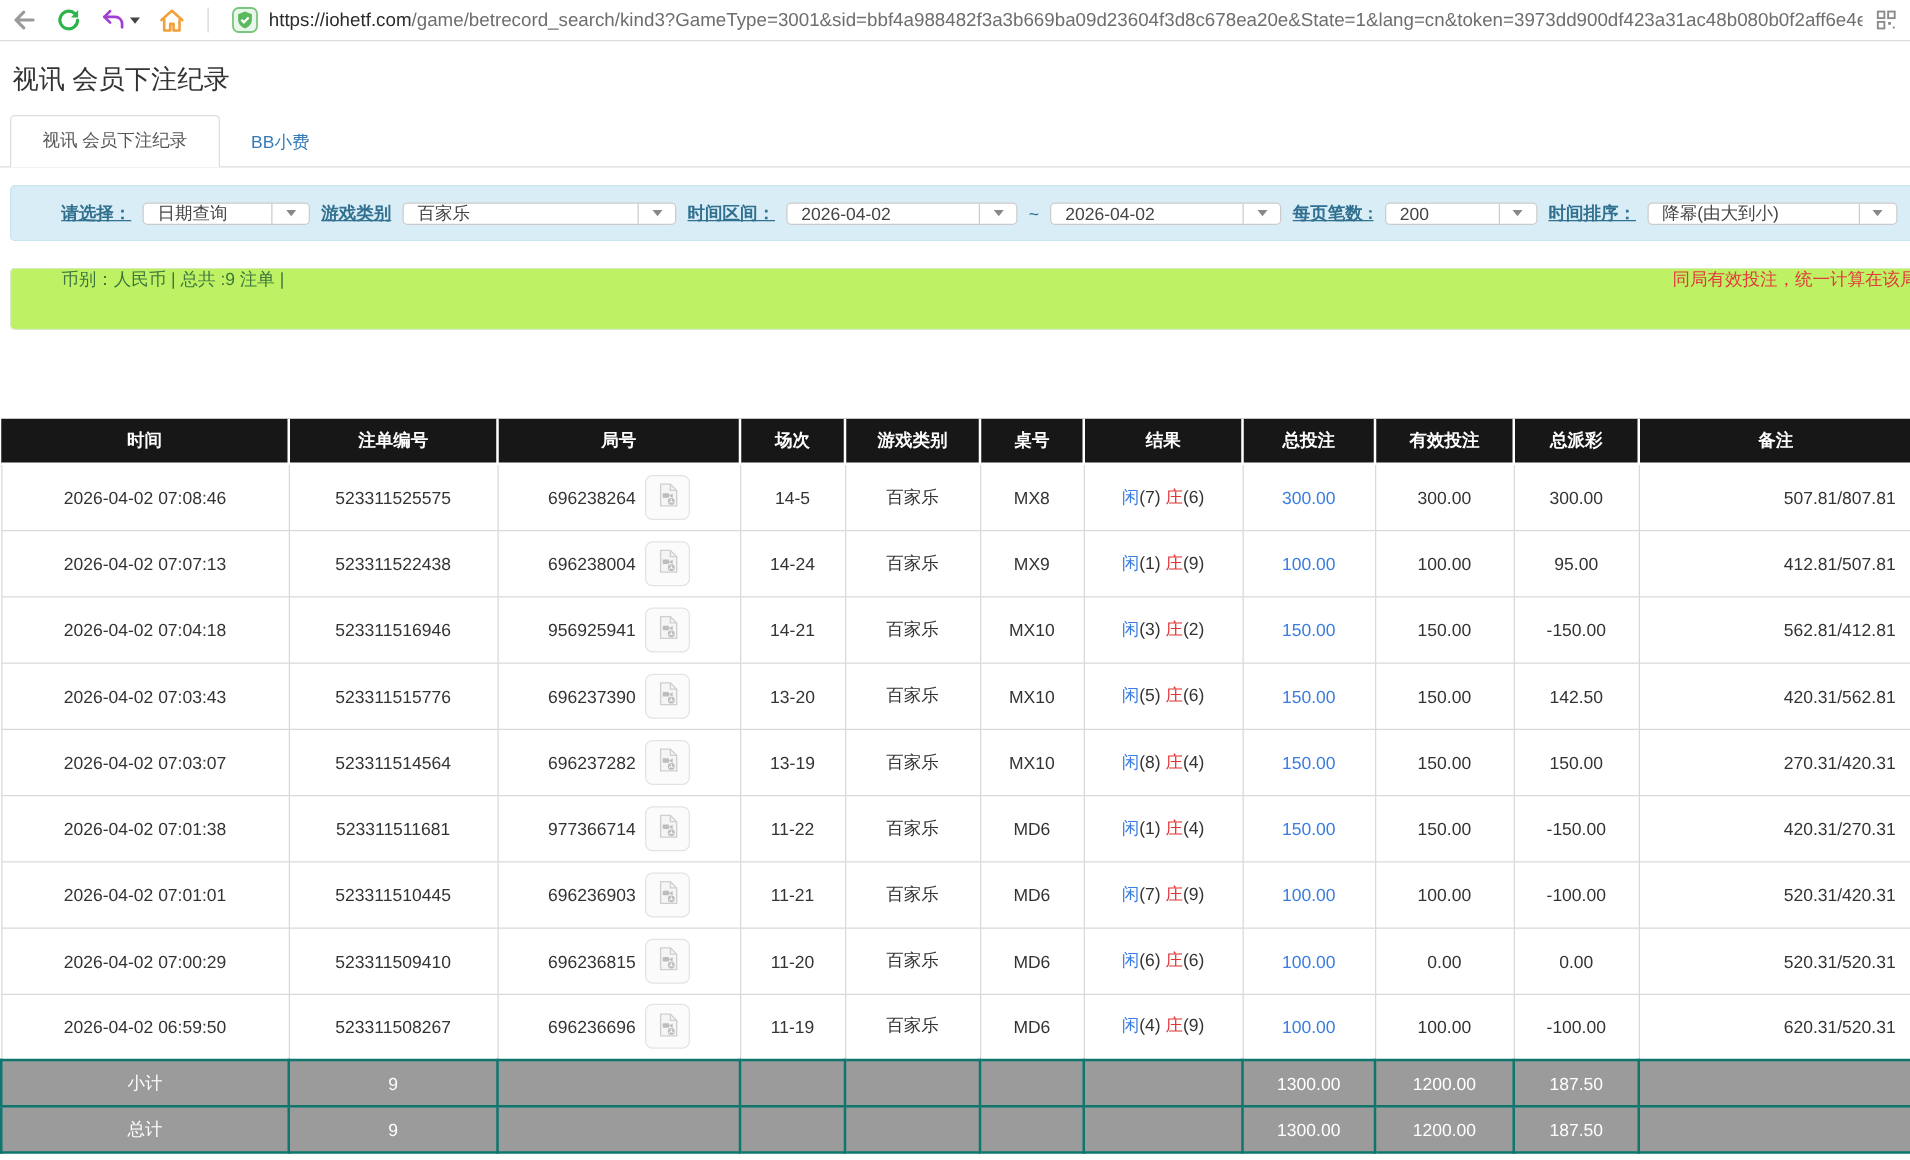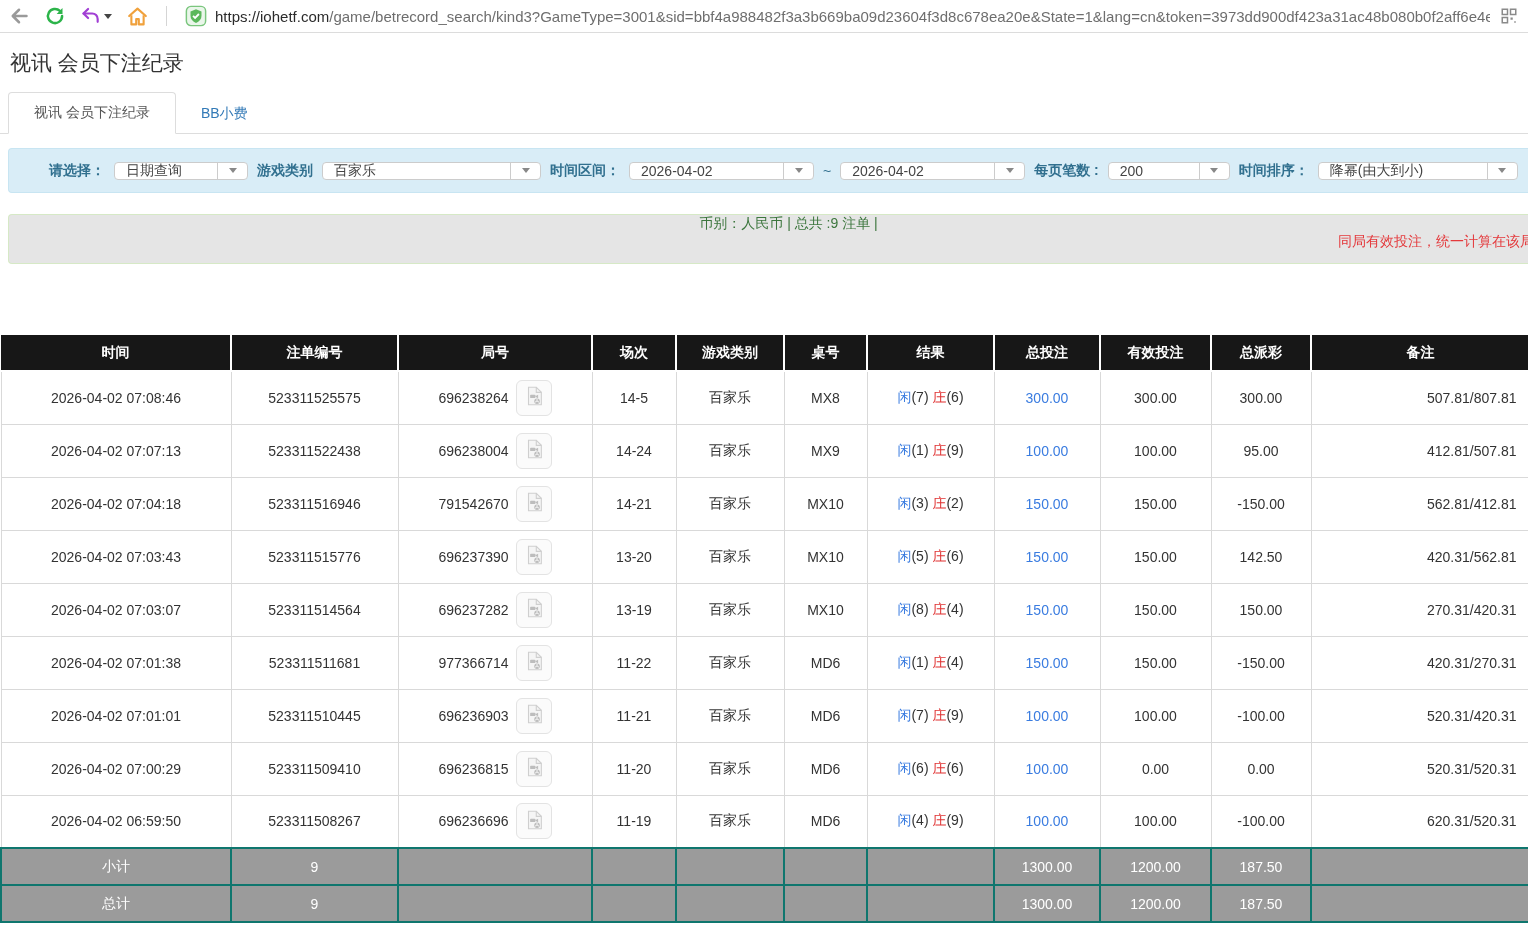--- a/index.html
+++ b/index.html
@@ -25,31 +25,31 @@
 
   .tab-bar { margin-top:13px; border-bottom:1px solid #ddd; padding-left:8px; display:flex; align-items:flex-end; }
   .tab { font-size:14px; padding:11px 25px; cursor:pointer; margin-bottom:-1px; }
   .tab.active { color:#555; background:#fff; border:1px solid #ddd; border-bottom:1px solid #fff; border-radius:4px 4px 0 0; }
   .tab.inactive { color:#337ab7; }
 
   
   .filter-bar { margin:14px 0 0 8px; height:45px; background:#d9edf7; border:1px solid #c8e5f2;
     border-radius:4px 0 0 4px; border-right:none; display:flex; align-items:center; padding-left:40px; gap:9px;
     width:calc(100% - 8px); }
-  .flabel { font-size:14px; font-weight:bold; color:#31708f; white-space:nowrap; }
+  .flabel { font-size:14px; font-weight:bold; color:#31708f; white-space:nowrap;text-decoration:underline; }
   .select { height:18px; background:#fff; border:1px solid #ccc; border-radius:4px; display:flex; align-items:stretch; cursor:pointer; flex:none; }
   .sel-text { display:flex; align-items:center; padding-left:11px; font-size:14px; color:#444; flex:1; white-space:nowrap; overflow:hidden; }
   .sel-caret { width:30px; border-left:1px solid #ccc; display:flex; align-items:center; justify-content:center; flex:none; }
   .sel-caret::after { content:""; width:0; height:0; border-left:4px solid transparent; border-right:4px solid transparent; border-top:5px solid #888; }
   .tilde { color:#31708f; font-size:14px; }
 
   
-  .summary-bar { margin:21px 0 0 8px; height:50px; background:#e5e5e5; border:1px solid #d6e9c6;
-    border-radius:4px 0 0 4px; border-right:none; display:flex; align-items:center;
-    padding-left:40px; width:calc(100% - 8px);flex-direction:column; }
+  .summary-bar { margin:21px 0 0 8px; height:50px; background:#bef264; border:1px solid #d6e9c6;
+    border-radius:4px 0 0 4px; border-right:none; display:flex; align-items:flex-start;
+    padding-left:40px; width:calc(100% - 8px); }
   .summary-left { font-size:14px; color:#3c763d; }
   .summary-right { margin-left:auto; font-size:14px; color:#e4393c; white-space:nowrap; margin-right:-6px; }
 
   
   table.bet-table { margin-top:71px; width:1528px; border-collapse:collapse; table-layout:fixed; }
   .bet-table thead th { background:#171717; color:#fff; font-size:14px; font-weight:bold;
     height:36px; border:2px solid #fff; border-top:none; }
   .bet-table thead th:first-child { border-left:none; } .bet-table thead th:last-child { border-right:none; }
   .bet-table tbody td { height:53px; font-size:14px; color:#333; text-align:center;
     border:1px solid #d9d9d9; background:#fff; vertical-align:middle; }
@@ -242,21 +242,21 @@
           <td>MX9</td>
           <td class="result"><span class="p">闲</span><span class="n">(1) </span><span class="b">庄</span><span class="n">(9)</span></td>
           <td><a class="blue-link">100.00</a></td>
           <td>100.00</td>
           <td>95.00</td>
           <td class="remark">412.81/507.81</td>
         </tr>
         <tr>
           <td>2026-04-02 07:04:18</td>
           <td>523311516946</td>
-          <td><span class="round-num">791542670</span><button class="video-btn">
+          <td><span class="round-num">956925941</span><button class="video-btn">
               <span><svg width="22" height="22" viewBox="0 0 24 24">
                   <path d="M6 2.5h8.5L20 8v13.5H6z" fill="#f5f5f5" stroke="#cfcfcf" stroke-width="1.2"></path>
                   <path d="M14.5 2.5V8H20" fill="none" stroke="#cfcfcf" stroke-width="1.2"></path>
                   <rect x="7.8" y="10.5" width="5.6" height="3.8" rx="0.8" fill="#bdbdbd"></rect>
                   <path d="M13.4 12.4l3.1-1.7v3.8l-3.1-1.7z" fill="#bdbdbd"></path>
                   <circle cx="15.3" cy="17.6" r="3" fill="#bdbdbd"></circle>
                   <circle cx="15.3" cy="17.6" r="0.9" fill="#fff"></circle>
                   <circle cx="15.3" cy="16" r="0.6" fill="#fff"></circle>
                   <circle cx="13.8" cy="18.4" r="0.6" fill="#fff"></circle>
                   <circle cx="16.8" cy="18.4" r="0.6" fill="#fff"></circle>

